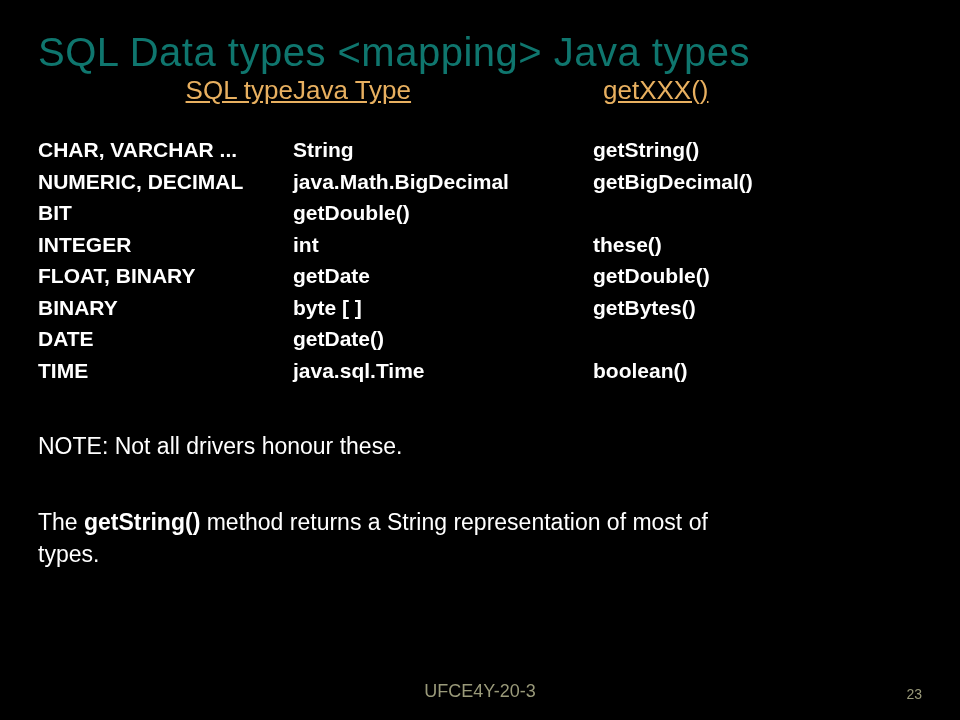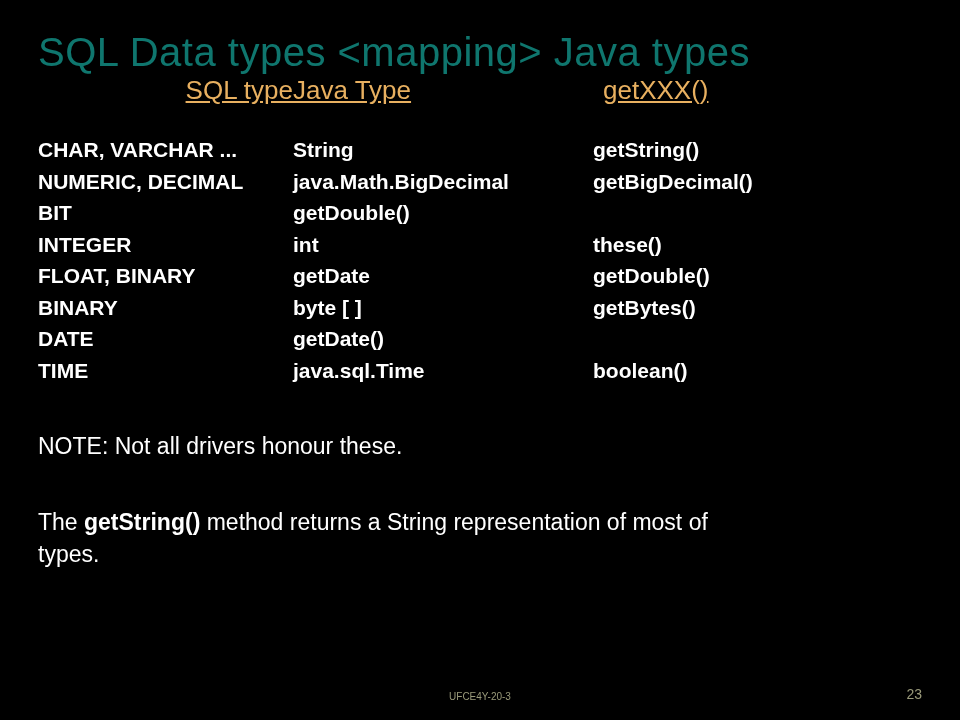--- a/index.html
+++ b/index.html
@@ -64,21 +64,21 @@
     }
     .note2-line .bold {
       font-weight: bold;
     }
     .footer {
       position: absolute;
       bottom: 18px;
       left: 0;
       width: 100%;
       text-align: center;
-      font-size: 10px;
+      font-size: 18px;
       color: #9a9a7a;
       font-weight: normal;
     }
     .slide-number {
       position: absolute;
       bottom: 18px;
       right: 38px;
       font-size: 14px;
       color: #9a9a7a;
       font-weight: normal;

